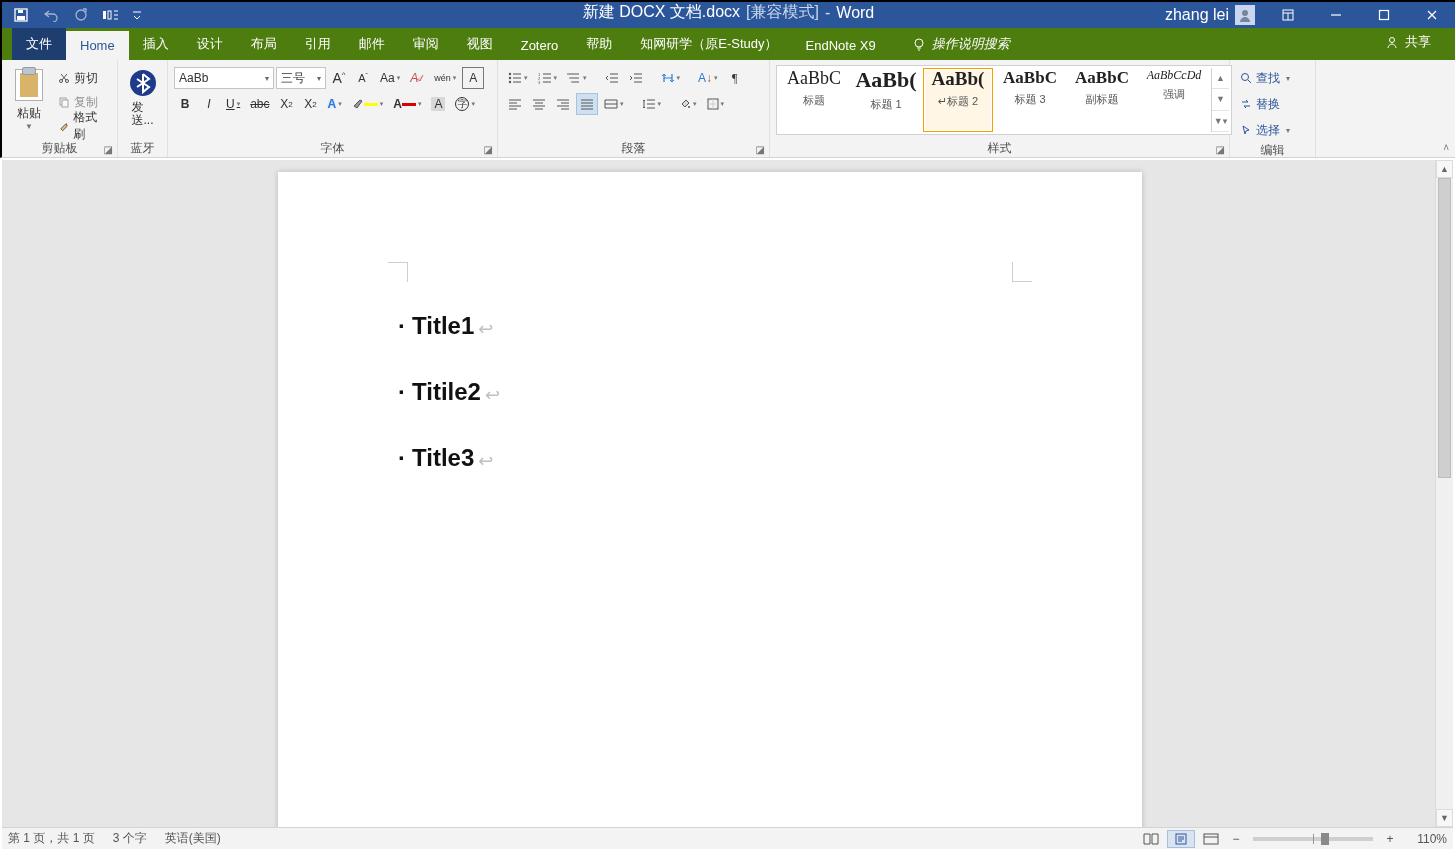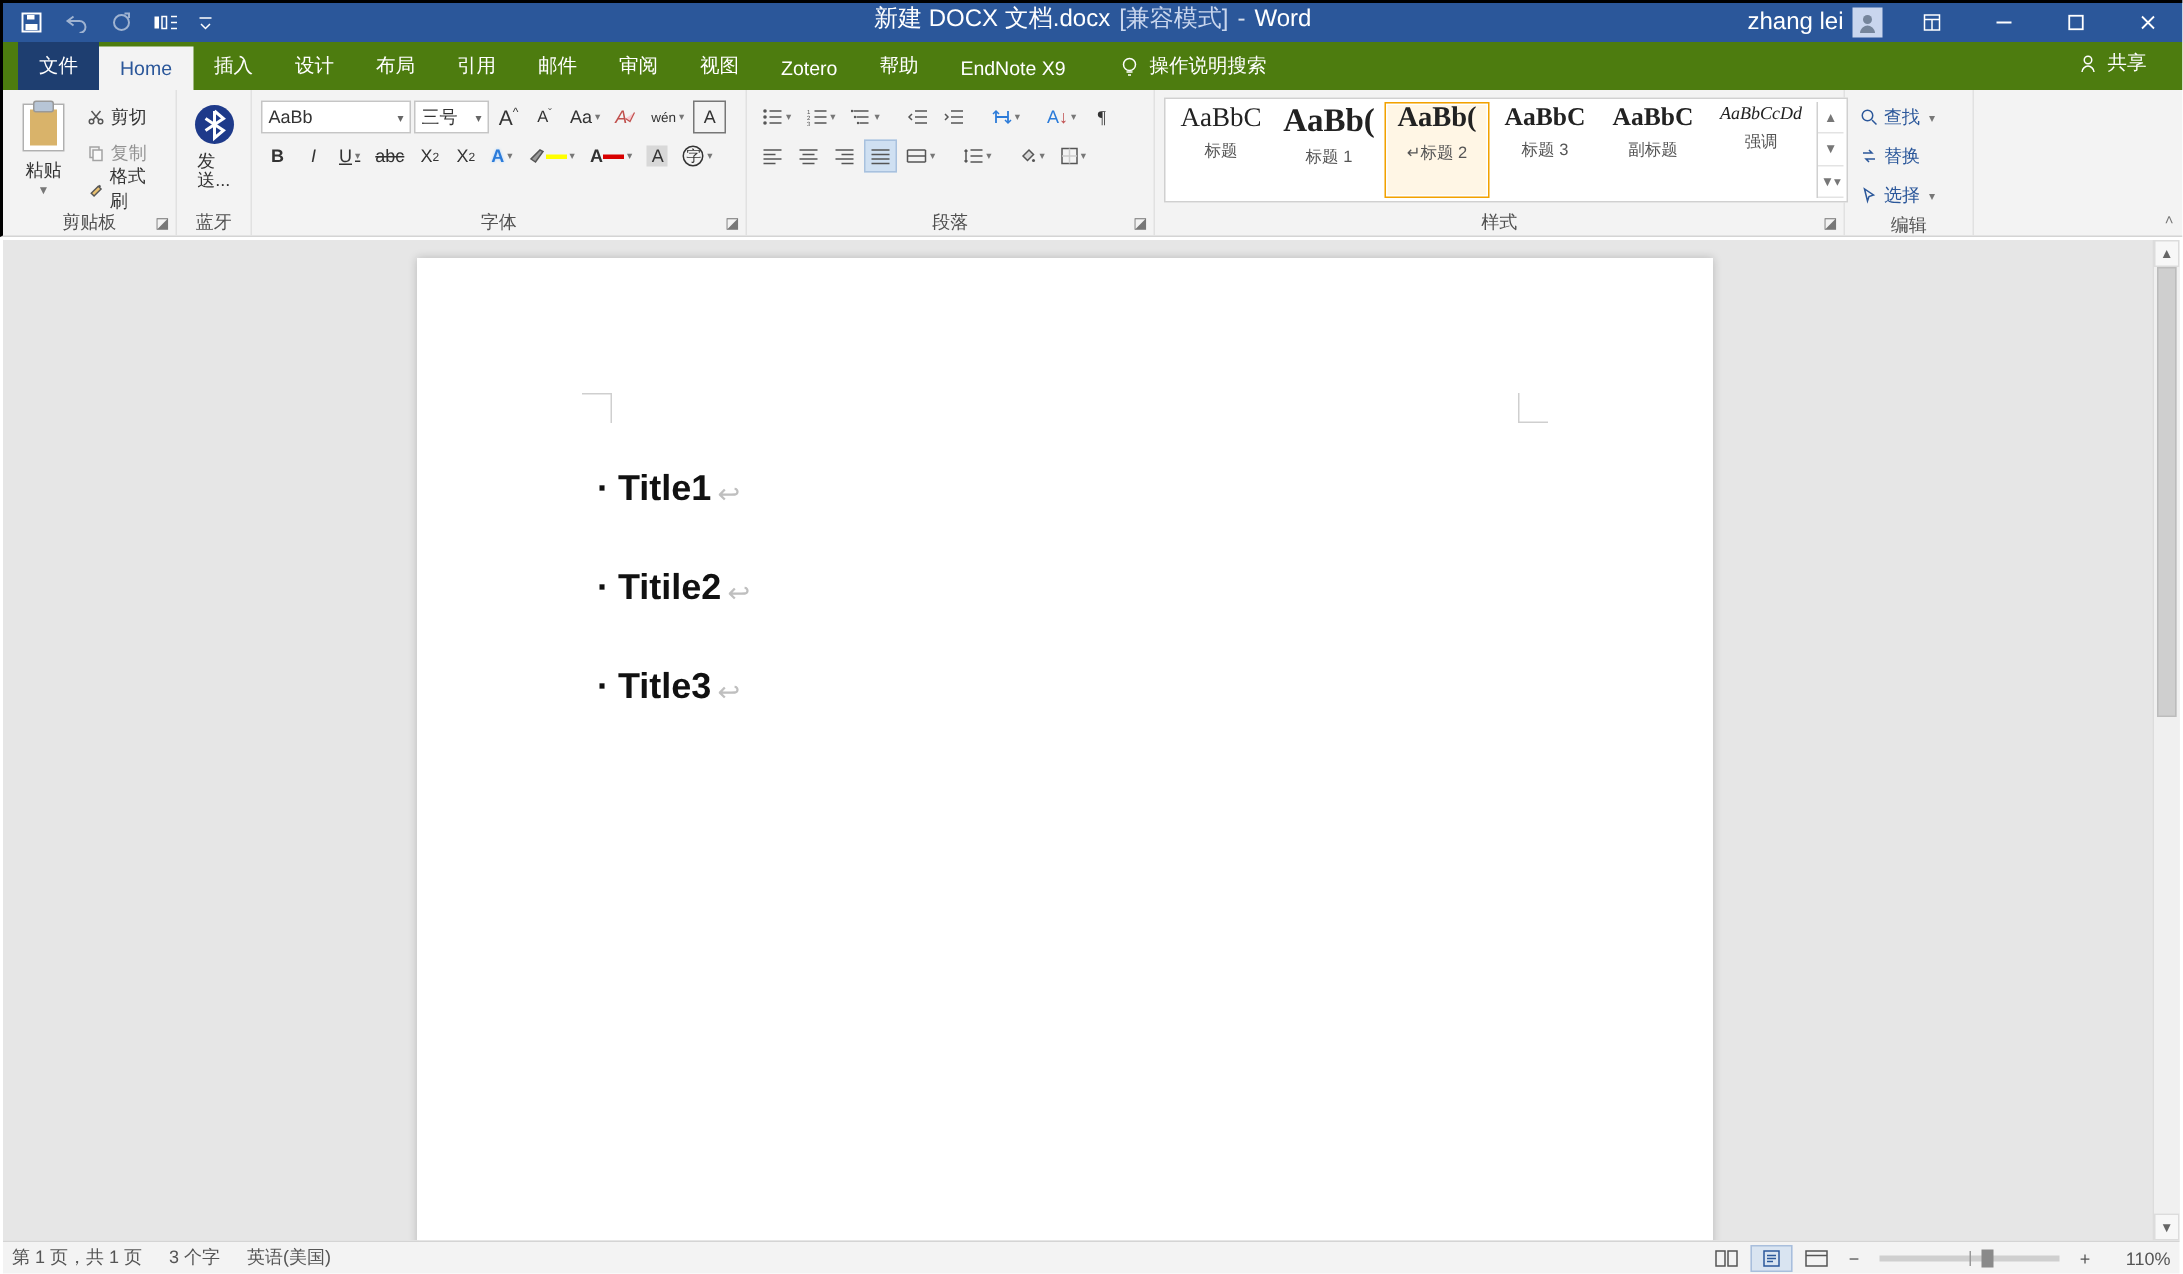--- a/index.html
+++ b/index.html
@@ -14,21 +14,21 @@
   .docname .mode { color: #c9d6ee;}
   .win-right { margin-left: auto; display: flex; align-items: center; height: 100%; gap: 2px;}
   .user { display:flex; align-items:center; gap:6px; padding:0 8px;}
   .avatar-ph { width:20px; height:20px; background:#c9d6ee; display:flex; align-items:center; justify-content:center;}
   .winbtn { width:46px; height:28px; display:flex; align-items:center; justify-content:center; color:#fff;}
 
   
   .tabs { height: 32px; background:#4d7c0f; display:flex; align-items:flex-end; padding-left: 10px; position:relative; border-left: 2px solid #000;}
   .tab { padding: 7px 14px 7px; color:#fff; font-size:13px; cursor:pointer; position:relative;}
   .tab.active { background:#f3f3f3; color:#2b579a; font-weight:400;}
-  .tell-me { margin-left:14px; color:#fff; display:flex; align-items:center; gap:6px; padding:7px 8px; font-size:13px;}
+  .tell-me { margin-left:14px; color:#fff; display:flex; align-items:center; gap:6px; padding:7px 8px; font-size:13px;font-style:italic;}
   .share { position:absolute; right:24px; top:5px; color:#fff; display:flex; gap:6px; align-items:center; font-size:13px; cursor:pointer;}
 
   
   .ribbon { height: 98px; background:#f3f3f3; border-bottom:1px solid #d4d4d4; display:flex; position:relative; border-left:2px solid #000;}
   .group { border-right:1px solid #e1e1e1; display:flex; flex-direction:column; padding:3px 6px 0 6px;}
   .group-body{ flex:1; display:flex; align-items:flex-start; gap:4px;}
   .group-label{ height:18px; line-height:18px; text-align:center; font-size:12px; color:#505050; position:relative;}
   .group-label .launcher{ position:absolute; right:-2px; top:2px; font-size:10px; color:#777; cursor:pointer;}
   .vcol{display:flex;flex-direction:column;gap:2px;}
   .hrow{display:flex;align-items:center;gap:2px;}
@@ -170,20 +170,21 @@
   <div class="tab active">Home</div>
   <div class="tab">插入</div>
   <div class="tab">设计</div>
   <div class="tab">布局</div>
   <div class="tab">引用</div>
   <div class="tab">邮件</div>
   <div class="tab">审阅</div>
   <div class="tab">视图</div>
   <div class="tab">Zotero</div>
   <div class="tab">帮助</div>
+  <div class="tab">知网研学（原E-Study）</div>
   <div class="tab">EndNote X9</div>
   <div class="tell-me">
     <svg width="14" height="14" viewBox="0 0 14 14">
         <circle cx="7" cy="6" r="4" fill="none" stroke="#fff"></circle>
         <path d="M5 11h4M6 13h2" stroke="#fff"></path>
       </svg>
     <span>操作说明搜索</span>
   </div>
   <div class="share">
     <svg width="14" height="14" viewBox="0 0 14 14">

